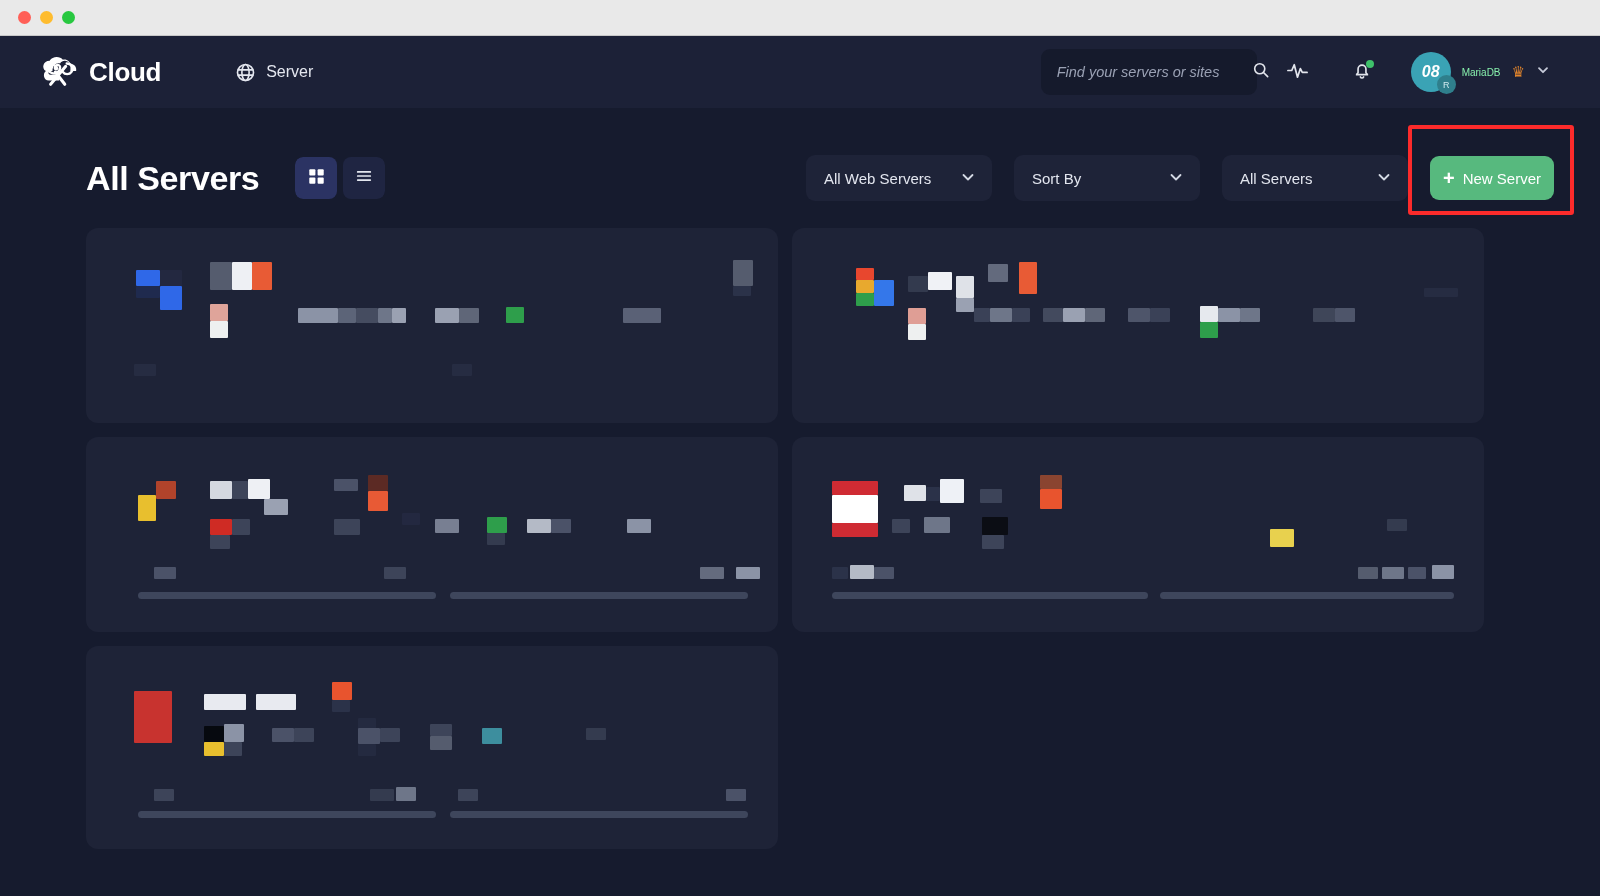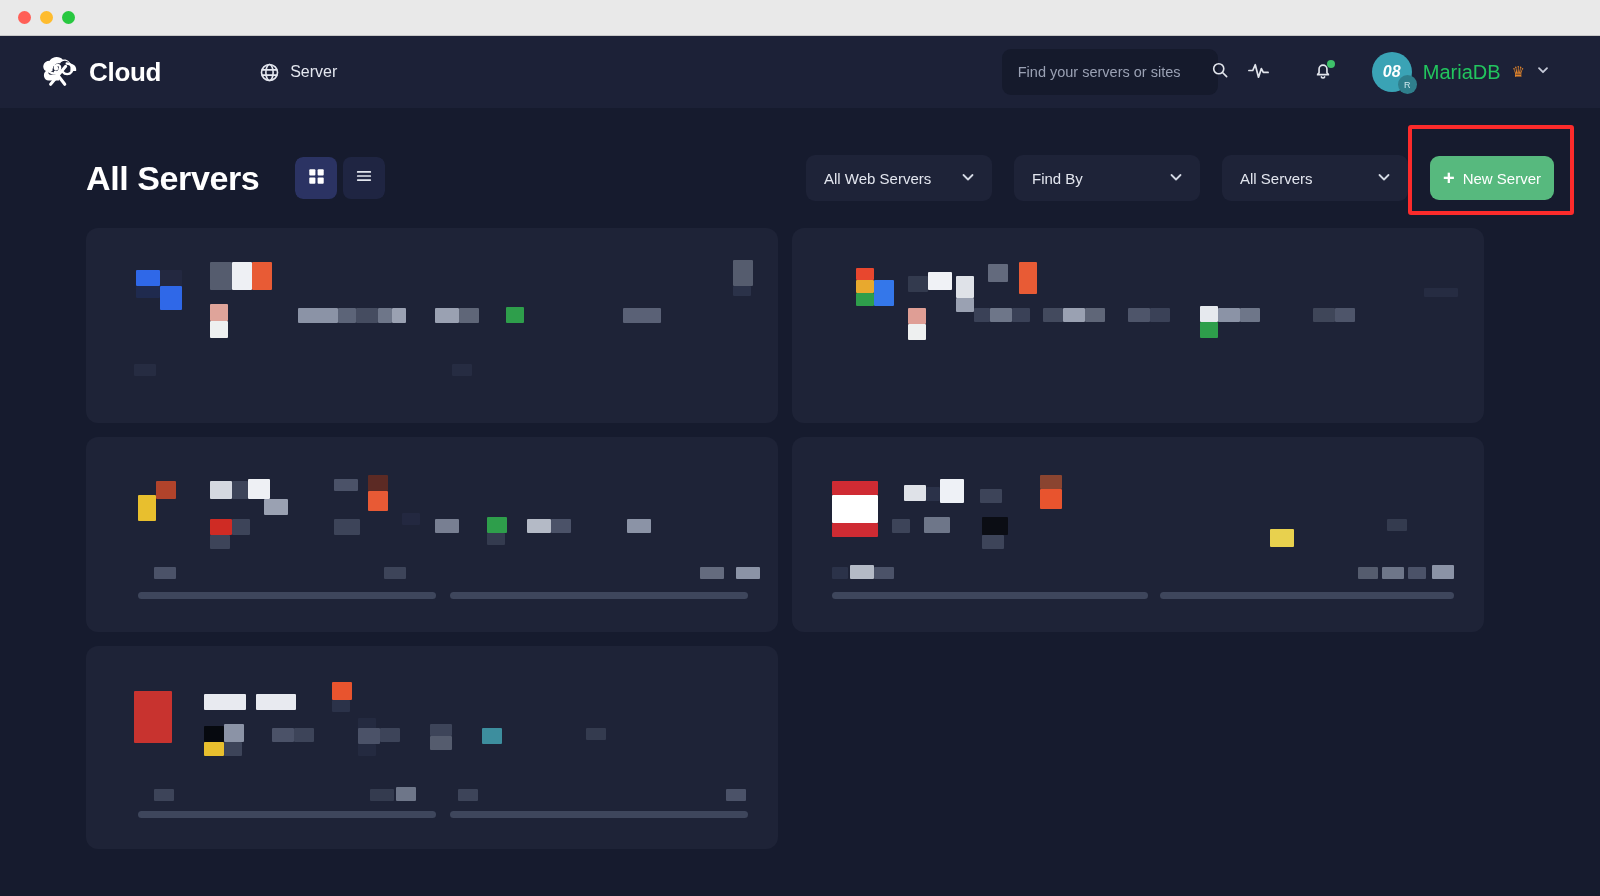--- a/index.html
+++ b/index.html
@@ -43,21 +43,21 @@
     display: flex;
     align-items: center;
     padding: 0 38px 0 40px;
     position: relative;
   }
 
   .logo {
     display: flex;
     align-items: center;
     gap: 7px;
-    margin-right: 80px;
+    margin-right: 56px;
   }
   .logo-mark { width: 42px; height: 34px; flex: none; }
   .logo-text {
     color: #ffffff;
     font-size: 26px;
     font-weight: bold;
     letter-spacing: -0.3px;
   }
 
   .nav { display: flex; align-items: center; height: 72px; }
@@ -101,20 +101,21 @@
     gap: 6px;
   }
   .search-box input {
     flex: 1;
     background: transparent;
     border: none;
     outline: none;
     color: #9aa1b4;
     font-size: 14.5px;
     font-family: "Liberation Sans", sans-serif;
+    font-style: italic;
   }
   .search-box input::placeholder { color: #9aa1b4; }
 
   .icon-btn {
     width: 46px; height: 46px;
     display: flex; align-items: center; justify-content: center;
     cursor: pointer;
     position: relative;
     margin-left: 14px;
   }
@@ -150,21 +151,21 @@
   .avatar-badge {
     position: absolute;
     right: -5px; bottom: -2px;
     width: 19px; height: 19px;
     border-radius: 50%;
     background: #2f7f8c;
     color: #cfe9ee;
     font-size: 9px;
     display: flex; align-items: center; justify-content: center;
   }
-  .user-name { color: #22c55e; font-size: 20px; }
+  .user-name { color: #86efac; font-size: 10px; }
   .crown { font-size: 15px; color: #e0842c; }
   .chev-small { color: #c5cad8; }
 
   
   .page-head {
     display: flex;
     align-items: center;
     padding: 32px 40px 0 86px;
     height: 108px;
   }
@@ -386,21 +387,21 @@
       <div class="select">
         <span>All Web Servers</span>
         <span>
           <svg viewBox="0 0 16 16" width="16" height="16" fill="none" stroke="#d4d9e4" stroke-width="1.8" stroke-linecap="round" stroke-linejoin="round">
             <path d="M3.5 6 L8 10.5 L12.5 6"></path>
           </svg>
         </span>
       </div>
 
       <div class="select">
-        <span>Find By</span>
+        <span>Sort By</span>
         <span>
           <svg viewBox="0 0 16 16" width="16" height="16" fill="none" stroke="#d4d9e4" stroke-width="1.8" stroke-linecap="round" stroke-linejoin="round">
             <path d="M3.5 6 L8 10.5 L12.5 6"></path>
           </svg>
         </span>
       </div>
 
       <div class="select">
         <span>All Servers</span>
         <span>

